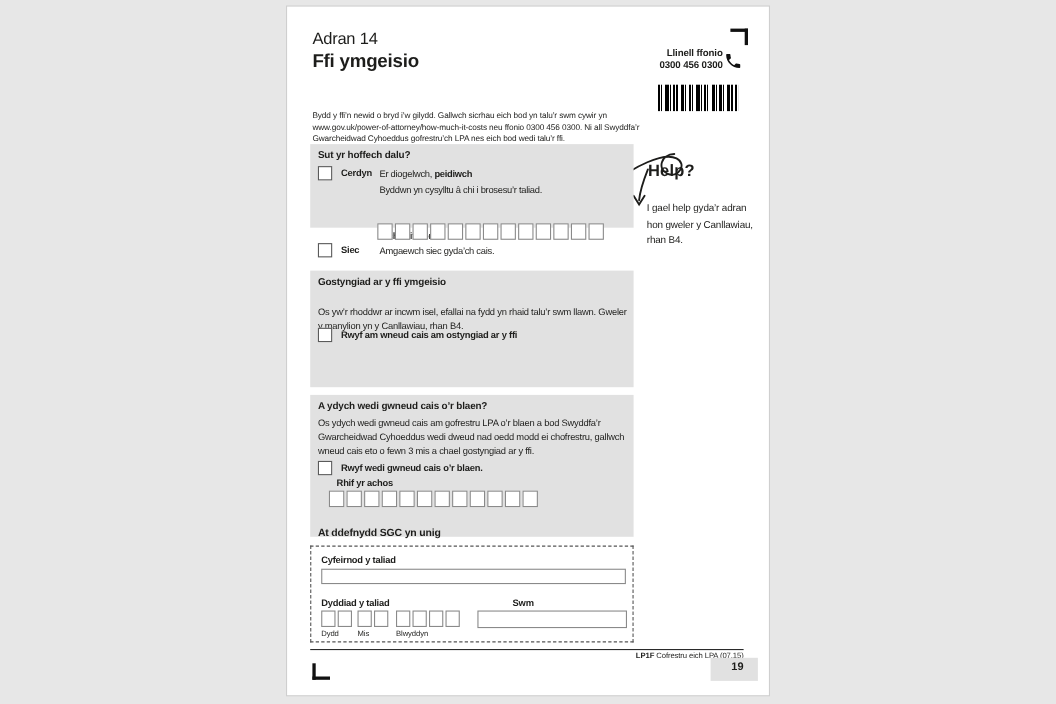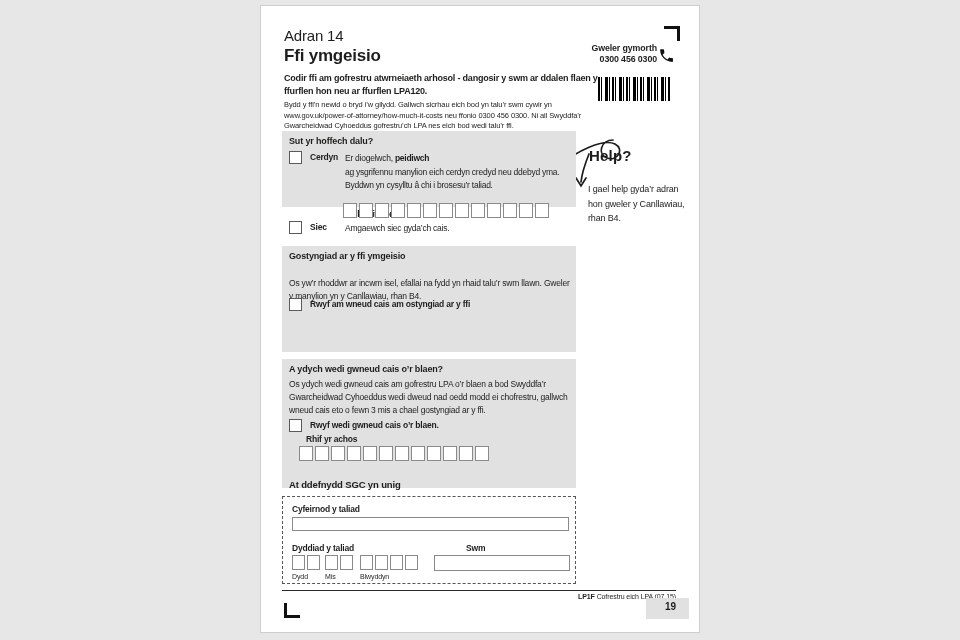--- a/index.html
+++ b/index.html
@@ -54,25 +54,24 @@
 </head>
 <body>
 
 <div class="sheet">
 
   <div class="abs crop-tr" style="left:403px;top:20px;"></div>
   <div class="abs crop-bl" style="left:23px;top:597px;"></div>
 
   <div class="abs adran" style="left:23px;top:21px;">Adran 14</div>
   <div class="abs ptitle" style="left:23px;top:40px;">Ffi ymgeisio</div>
-  <div class="abs intro" style="left:23px;top:66px;">Codir ffi am gofrestru atwrneiaeth arhosol - dangosir y swm ar ddalen flaen y ffurflen hon neu ar ffurflen LPA120.</div>
   <div class="abs fine" style="left:23px;top:94px;">Bydd y ffi’n newid o bryd i’w gilydd. Gallwch sicrhau eich bod yn talu’r swm cywir yn www.gov.uk/power-of-attorney/how-much-it-costs neu ffonio 0300 456 0300. Ni all Swyddfa’r Gwarcheidwad Cyhoeddus gofrestru’ch LPA nes eich bod wedi talu’r ffi.</div>
 
   <div class="abs hl-text" style="left:308px;top:37px;">
-    <div>Gweler gymorth</div>
+    <div>Llinell ffonio</div>
     <div>0300 456 0300</div>
   </div>
   <div class="abs" style="left:397px;top:41px;">
     <svg class="phone-ic" viewBox="0 0 24 24">
         <path fill="#111" d="M6.6 10.8c1.5 2.9 3.8 5.2 6.7 6.7l2.2-2.2c.3-.3.7-.4 1-.2 1.1.4 2.3.6 3.6.6.6 0 1 .4 1 1V20c0 .6-.4 1-1 1C10.6 21 3 13.4 3 4c0-.6.4-1 1-1h3.5c.6 0 1 .4 1 1 0 1.2.2 2.5.6 3.6.1.3 0 .7-.2 1l-2.3 2.2z"></path>
       </svg>
   </div>
   <div class="abs barcode" style="left:337px;top:71px;"></div>
 
   <div class="abs" style="left:298px;top:130px;">
@@ -84,21 +83,20 @@
   </div>
   <div class="abs help-title" style="left:328px;top:141px;">Help?</div>
   <div class="abs help-body" style="left:327px;top:176px;">I gael help gyda’r adran hon gweler y Canllawiau, rhan B4.</div>
 
   <div class="sect" style="top:125px;height:76px;">
     <div class="abs sec-title" style="left:7px;top:5px;">Sut yr hoffech dalu?</div>
     <span class="abs checkbox" style="left:7px;top:20px;"></span>
     <div class="abs opt-label" style="left:28px;top:21px;">Cerdyn</div>
     <div class="abs" style="left:63px;top:21px;">
       <div class="tline"><span>Er diogelwch, </span><b>peidiwch</b></div>
-      <div class="tline">ag ysgrifennu manylion eich cerdyn credyd neu ddebyd yma.</div>
       <div class="tline">Byddwn yn cysylltu â chi i brosesu’r taliad.</div>
     </div>
     <div class="abs field-label" style="left:63px;top:78px;text-align:right;">Eich rhif ffôn</div>
     <div class="abs box-row" style="left:61px;top:72px;">
         <span class="cbox"></span>
         <span class="cbox"></span>
         <span class="cbox"></span>
         <span class="cbox"></span>
         <span class="cbox"></span>
         <span class="cbox"></span>

